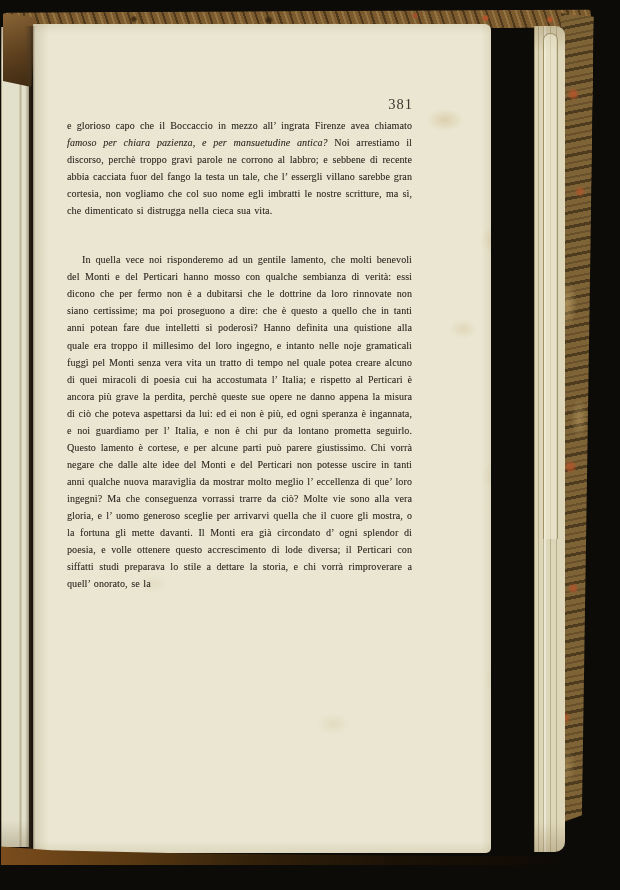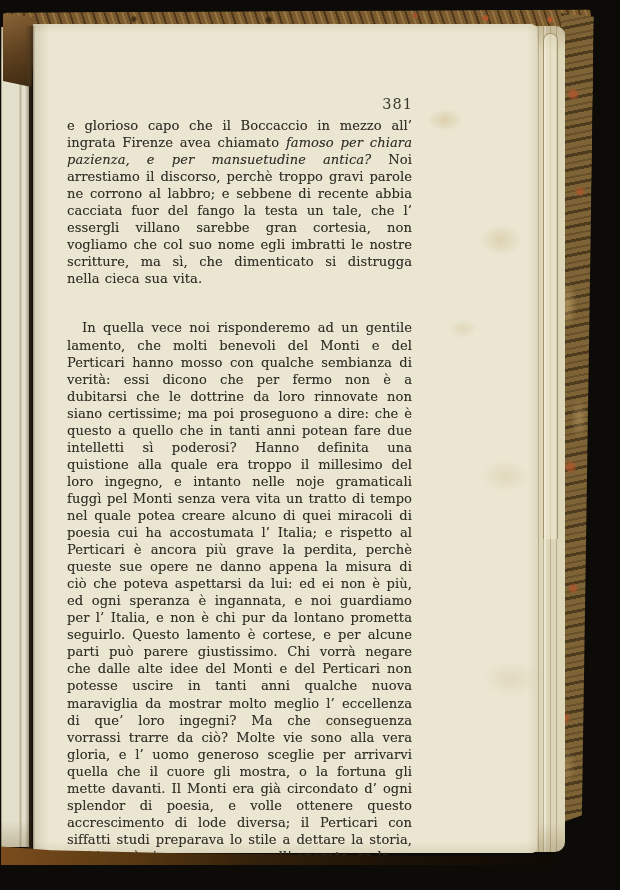--- a/index.html
+++ b/index.html
@@ -92,35 +92,36 @@
   
   .leather-tl {
     left: 3px; top: 13px; width: 33px; height: 74px;
     background: linear-gradient(160deg, #8a6436, #5c3f1e 55%, #3c2810);
     clip-path: polygon(0 0, 100% 6%, 86% 100%, 0 92%);
     border-radius: 2px 2px 8px 3px;
   }
 
   
   .page {
-    left: 33px; top: 24px; width: 504px; height: 829px;
+    left: 33px; top: 24px; width: 458px; height: 829px;
     background-color: #eae6d1;
     background-image:
       radial-gradient(ellipse 26px 16px at 412px 96px,  rgba(186,148,84,.28), transparent 70%),
       radial-gradient(ellipse 30px 22px at 468px 216px, rgba(186,148,84,.25), transparent 70%),
       radial-gradient(ellipse 20px 14px at 430px 305px, rgba(186,148,84,.18), transparent 70%),
       radial-gradient(ellipse 34px 24px at 472px 452px, rgba(180,142,80,.16), transparent 70%),
       radial-gradient(ellipse 40px 26px at 478px 655px, rgba(180,142,80,.15), transparent 70%),
       radial-gradient(ellipse 24px 16px at 300px 700px, rgba(180,142,80,.12), transparent 70%),
       radial-gradient(ellipse 22px 14px at 120px 560px, rgba(180,142,80,.10), transparent 70%),
       linear-gradient(90deg, rgba(140,120,80,.22), rgba(140,120,80,0) 16px),
       linear-gradient(270deg, rgba(150,130,85,.14), rgba(150,130,85,0) 10px),
       linear-gradient(180deg, rgba(150,130,85,.14), rgba(150,130,85,0) 10px),
       linear-gradient(0deg, rgba(150,130,85,.16), rgba(150,130,85,0) 12px);
     border-radius: 1px 6px 5px 1px;
+    font-family: Liberation Serif, serif;
   }
 
   
   .gutter-shadow {
     left: 25px; top: 26px; width: 12px; height: 824px;
     background: linear-gradient(90deg,
       rgba(0,0,0,0), rgba(70,55,35,.5) 40%,
       rgba(40,28,14,.55) 58%, rgba(0,0,0,0) 85%);
   }
 
@@ -137,21 +138,21 @@
     left: 346px; top: 72px; width: 34px;
     text-align: right;
     font-size: 14.5px;
     letter-spacing: 1px;
     color: #3b372f;
   }
 
   .text-block {
     position: absolute;
     left: 34px; top: 93px; width: 345px;
-    font-size: 13px;
+    font-size: 10px;
     line-height: 17.05px;
     letter-spacing: 0.1px;
     word-spacing: 1px;
     color: #302d27;
     text-align: justify;
     text-shadow: 0.2px 0.2px 0 rgba(45,40,30,.35);
   }
   .text-block p { margin: 0; }
   .text-block p.indent { text-indent: 15px; margin-top: 32px; }
 </style>

